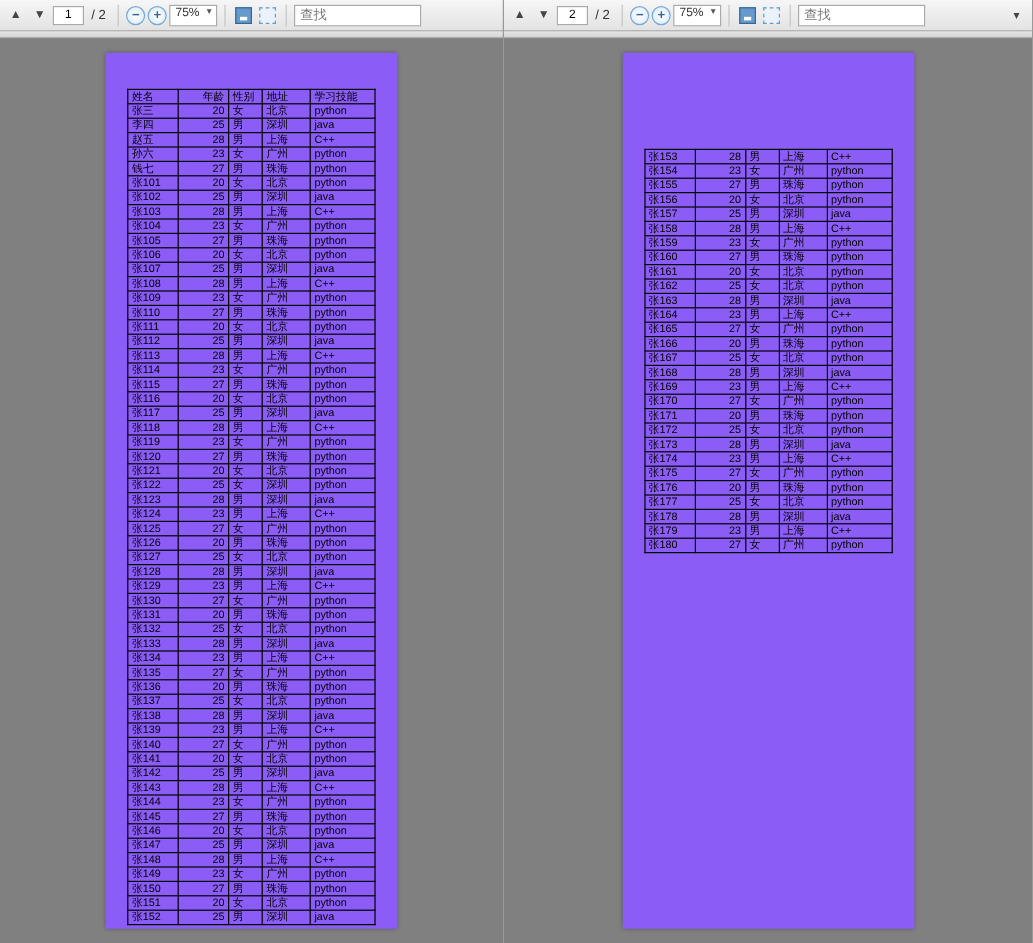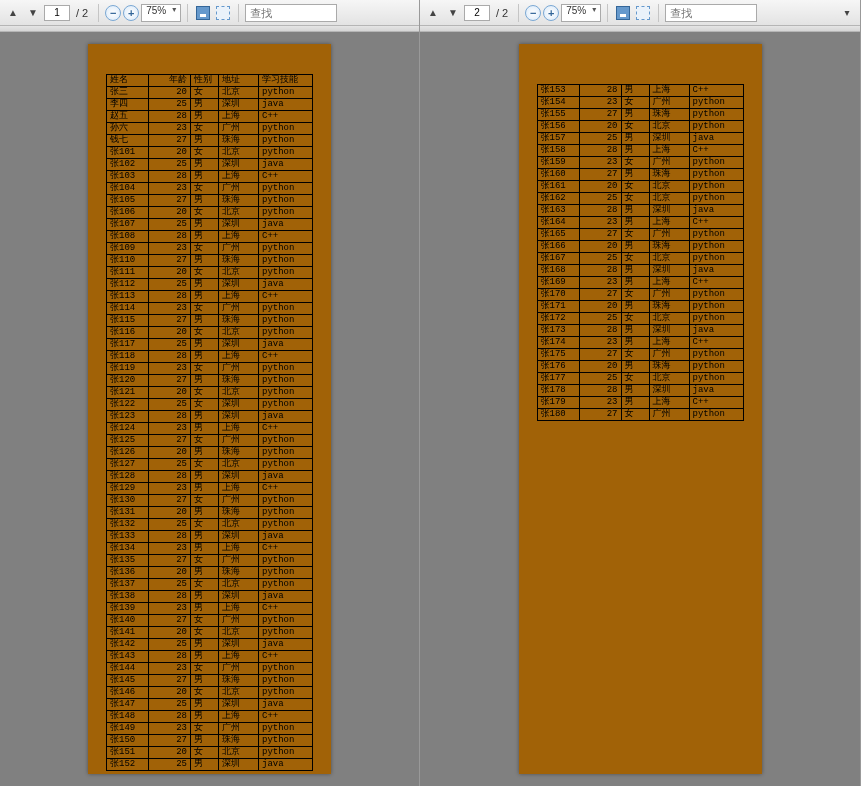--- a/index.html
+++ b/index.html
@@ -90,61 +90,60 @@
     border:1px dashed #6699cc;
     background:#eaf2fa;
   }
   .search-input {
     height: 18px;
     border: 1px solid #aaa;
     background: #fff;
     font-size: 11px;
     color: #999;
     padding: 0 4px;
-    width: 92px;
+    width: 106px;
   }
   .thin-bar {
     height: 6px;
     background: linear-gradient(#e5e5e5,#d5d5d5);
     border-bottom: 1px solid #b5b5b5;
   }
   .page-area {
     flex: 1;
     background: #808080;
     overflow: hidden;
     display: flex;
     justify-content: center;
     padding: 12px 0;
   }
   .page {
-    background: #a16207;
+    background: #8b5cf6;
     box-shadow: 0 0 4px rgba(0,0,0,.4);
     padding: 30px 18px;
-    font-family: Liberation Mono, monospace;
   }
   table.data {
     border-collapse: collapse;
     font-size: 9px;
     color: #000;
   }
   table.data td, table.data th {
     border: 1px solid #000;
     padding: 0 3px;
     height: 11px;
     line-height: 11px;
     white-space: nowrap;
     font-weight: normal;
     text-align: left;
   }
   table.data .col-name { width: 42px; }
   table.data .col-age  { width: 42px; text-align: right; }
   table.data .col-sex  { width: 28px; }
   table.data .col-addr { width: 40px; }
   table.data .col-skill{ width: 54px; }
-  .viewer.right .page { padding-top: 40px; }
+  .viewer.right .page { padding-top: 80px; }
 </style>
 </head>
 <body>
 
 <div class="viewer left">
   <div class="toolbar">
     <span class="tb-btn">▲</span>
     <span class="tb-btn">▼</span>
     <input class="page-cur" value="1" style="">
     <span class="page-total">/ 2</span>

